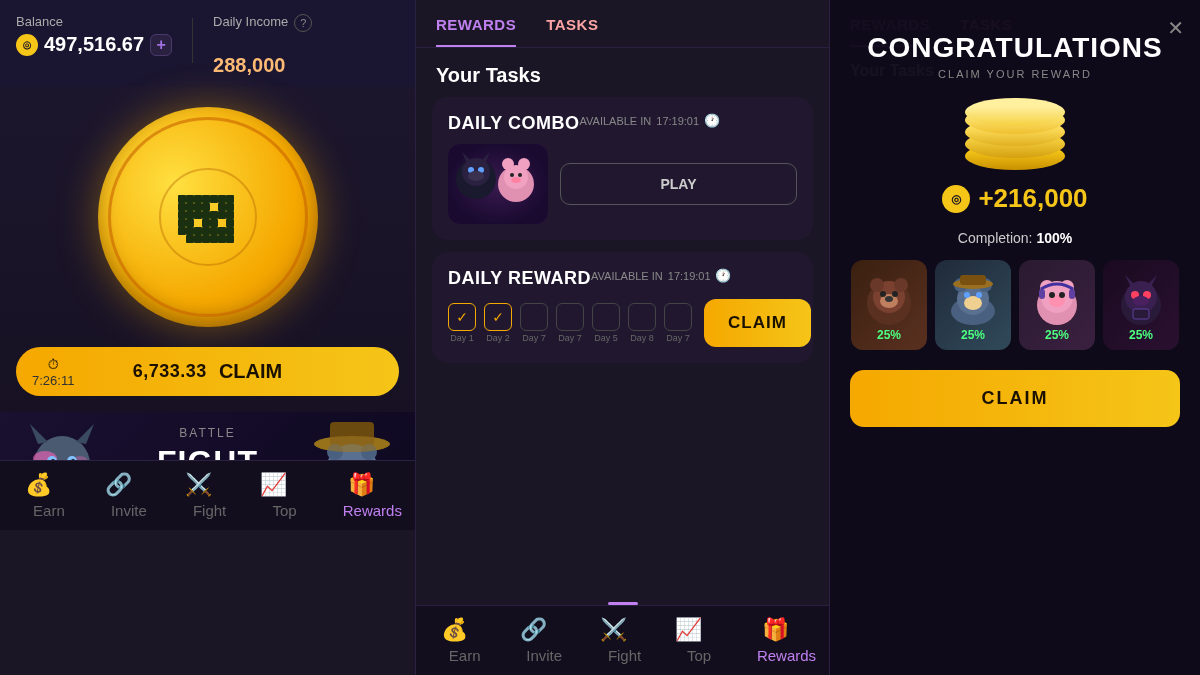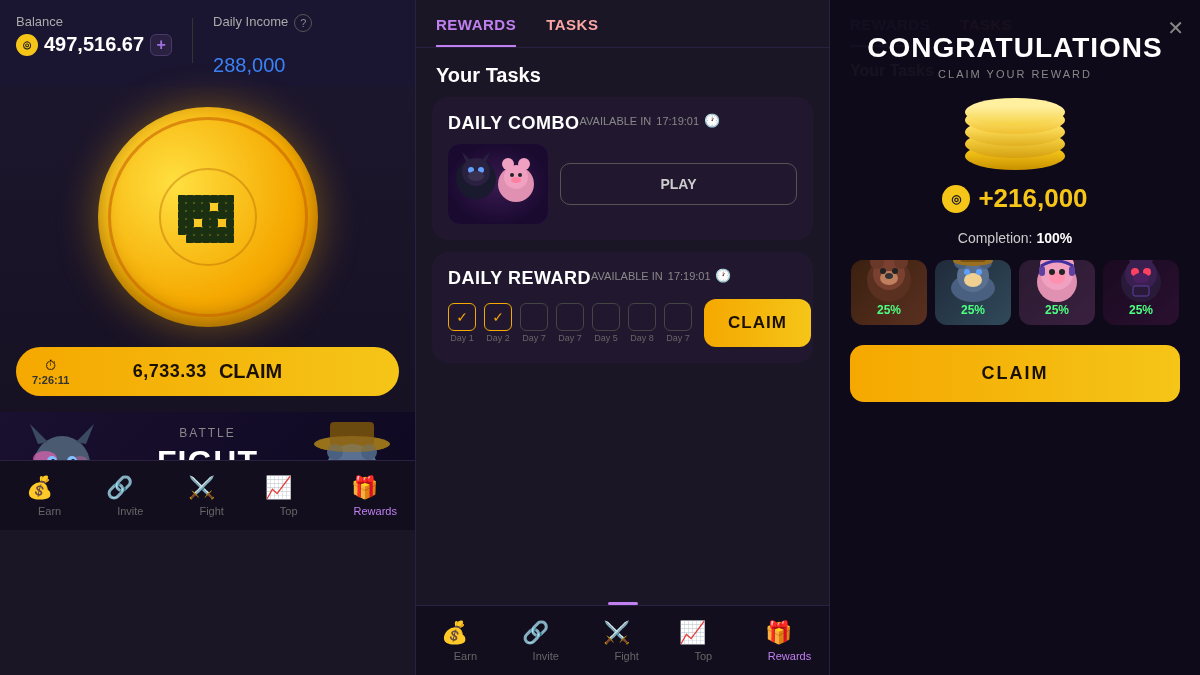--- a/index.html
+++ b/index.html
@@ -105,23 +105,23 @@
       border: 1px solid #555;
       border-radius: 50%;
       display: flex;
       align-items: center;
       justify-content: center;
       font-size: 11px;
       color: #888;
     }
 
     .daily-value {
-      color: #3b82f6;
+      color: #fdba74;
       font-size: 20px;
-      font-weight: normal;
+      font-weight: bold;
     }
 
     .coin-area {
       flex: 1;
       display: flex;
       align-items: center;
       justify-content: center;
       padding: 20px;
     }
 
@@ -165,23 +165,23 @@
       display: flex;
       flex-direction: column;
       align-items: center;
     }
 
     .timer-icon {
       font-size: 14px;
     }
 
     .timer-text {
-      font-size: 11px;
+      font-size: 13px;
       color: #333;
-      font-weight: bold;
+      font-weight: normal;
     }
 
     .claim-amount {
       color: #1a1000;
       font-size: 18px;
       font-weight: bold;
       letter-spacing: 0.5px;
     }
 
     .claim-label {
@@ -255,21 +255,21 @@
       gap: 4px;
       cursor: pointer;
       padding: 8px 12px;
     }
 
     .nav-icon {
       font-size: 22px;
     }
 
     .nav-label {
-      font-size: 11px;
+      font-size: 15px;
       color: #666;
       margin-left: 20px;
     }
 
     .nav-label.active {
       color: #c080f0;
     }
 
     
     .middle-panel {
@@ -545,21 +545,21 @@
     }
 
     .char-grid {
       display: flex;
       gap: 8px;
       margin-bottom: 20px;
     }
 
     .char-card {
       width: 76px;
-      height: 65px;
+      height: 90px;
       background: linear-gradient(180deg, #2a2040 0%, #1a1030 100%);
       border-radius: 12px;
       display: flex;
       flex-direction: column;
       align-items: center;
       justify-content: flex-end;
       padding-bottom: 8px;
       overflow: hidden;
       position: relative;
     }

